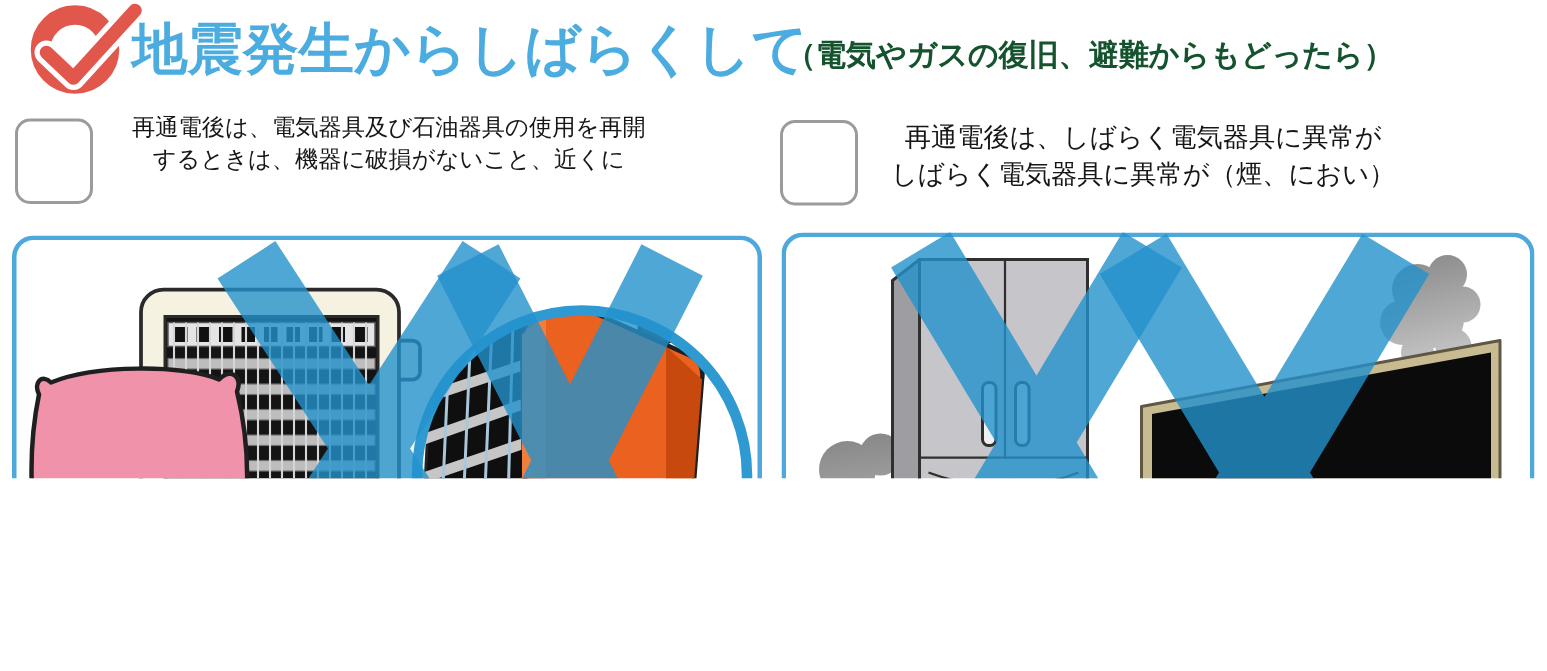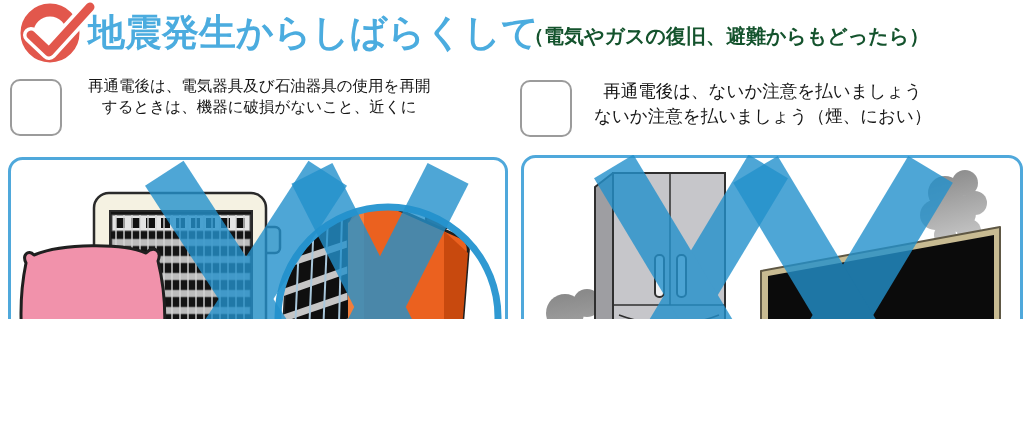--- a/index.html
+++ b/index.html
@@ -43,22 +43,22 @@
   <div class="abs subtitle">（電気やガスの復旧、避難からもどったら）</div>
 
   <div class="abs checkbox cb1"></div>
   <div class="abs check-text txt1">
     <div>再通電後は、電気器具及び石油器具の使用を再開</div>
     <div>するときは、機器に破損がないこと、近くに</div>
   </div>
 
   <div class="abs checkbox cb2"></div>
   <div class="abs check-text txt2">
-    <div>再通電後は、ないか注意を払いましょう</div>
-    <div>ないか注意を払いましょう（煙、におい）</div>
+    <div>再通電後は、しばらく電気器具に異常が</div>
+    <div>しばらく電気器具に異常が（煙、におい）</div>
   </div>
 
   <svg class="abs panelL" width="500" height="284" viewBox="0 0 500 284">
     <defs>
       <clipPath id="insetClip">
           <circle cx="380" cy="160" r="110"></circle>
         </clipPath>
     </defs>
 
     <rect x="1.5" y="1.5" width="497" height="281" rx="13" fill="#FFFFFF" stroke="#4FA8DB" stroke-width="3"></rect>

